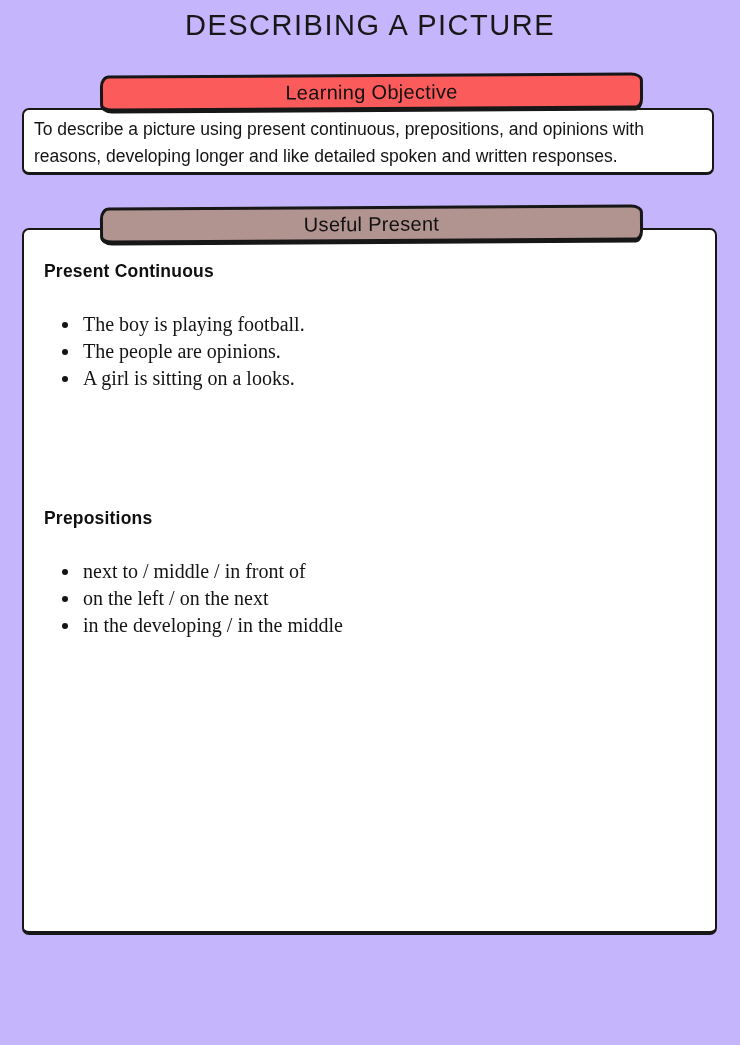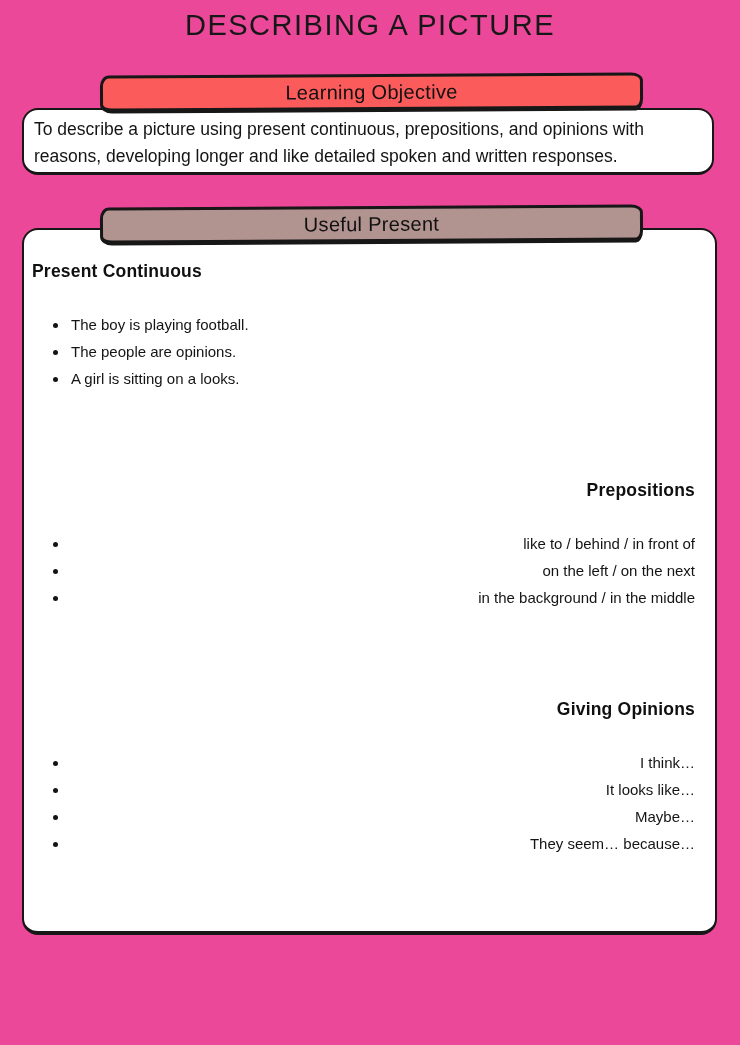--- a/index.html
+++ b/index.html
@@ -4,21 +4,21 @@
 <style>
   html, body {
     margin: 0;
     padding: 0;
     background: #ffffff;
   }
   .page {
     position: relative;
     width: 740px;
     height: 1045px;
-    background: #ec4899;
+    background: #c4b5fd;
     overflow: hidden;
     font-family: "Liberation Sans", sans-serif;
     color: #141414;
   }
   .title {
     position: absolute;
     top: 9px;
     left: 0;
     width: 100%;
     margin: 0;
@@ -46,59 +46,60 @@
     z-index: 2;
   }
   .lo-banner { top: 74px; transform: rotate(-0.35deg); }
   .ul-banner { top: 206px; transform: rotate(-0.35deg); }
   .box {
     position: absolute;
     left: 22px;
     box-sizing: border-box;
     background: #ffffff;
     border: 2.5px solid #171717;
-    border-radius: 16px;
+    border-radius: 7px;
     z-index: 1;
   }
   .lo-box {
     top: 108px;
     width: 692px;
     height: 67px;
     border-bottom-width: 3.5px;
     padding: 6px 10px 0 10px;
     font-size: 17.5px;
     line-height: 27px;
   }
   .obj-line {
     margin: 0;
     white-space: nowrap;
   }
   .ul-box {
     top: 228px;
     width: 695px;
     height: 707px;
     border-bottom-width: 4px;
-    padding: 31px 20px 0 8px;
+    padding: 31px 20px 0 20px;
   }
   .lang-section h2 {
     margin: 0 0 29px 0;
     font-size: 17.5px;
     font-weight: bold;
     letter-spacing: 0.2px;
     color: #101010;
   }
   .lang-section ul {
     margin: 0;
     padding-left: 37px;
-    font-size: 15px;
+    font-size: 20px;
     line-height: 27px;
     color: #141414;
+    font-family: Liberation Serif, serif;
   }
   .lang-section li { padding-left: 2px; }
-  .lang-section + .lang-section { margin-top: 88px; text-align: right; }
+  .lang-section + .lang-section { margin-top: 116px; }
 </style>
 </head>
 <body>
 
 <div class="page">
 
   <h1 class="title">DESCRIBING A PICTURE</h1>
 
   <div class="banner lo-banner" style="background-color: rgb(252, 91, 91);">
     <span>Learning Objective</span>
@@ -120,31 +121,22 @@
       <ul>
         <li>The boy is playing football.</li>
         <li>The people are opinions.</li>
         <li>A girl is sitting on a looks.</li>
       </ul>
     </div>
 
     <div class="lang-section">
       <h2>Prepositions</h2>
       <ul>
-        <li>like to / behind / in front of</li>
+        <li>next to / middle / in front of</li>
         <li>on the left / on the next</li>
-        <li>in the background / in the middle</li>
+        <li>in the developing / in the middle</li>
       </ul>
     </div>
 
-    <div class="lang-section">
-      <h2>Giving Opinions</h2>
-      <ul>
-        <li>I think…</li>
-        <li>It looks like…</li>
-        <li>Maybe…</li>
-        <li>They seem… because…</li>
-      </ul>
-    </div>
 
   </div>
 
 </div>
 
 </body></html>

